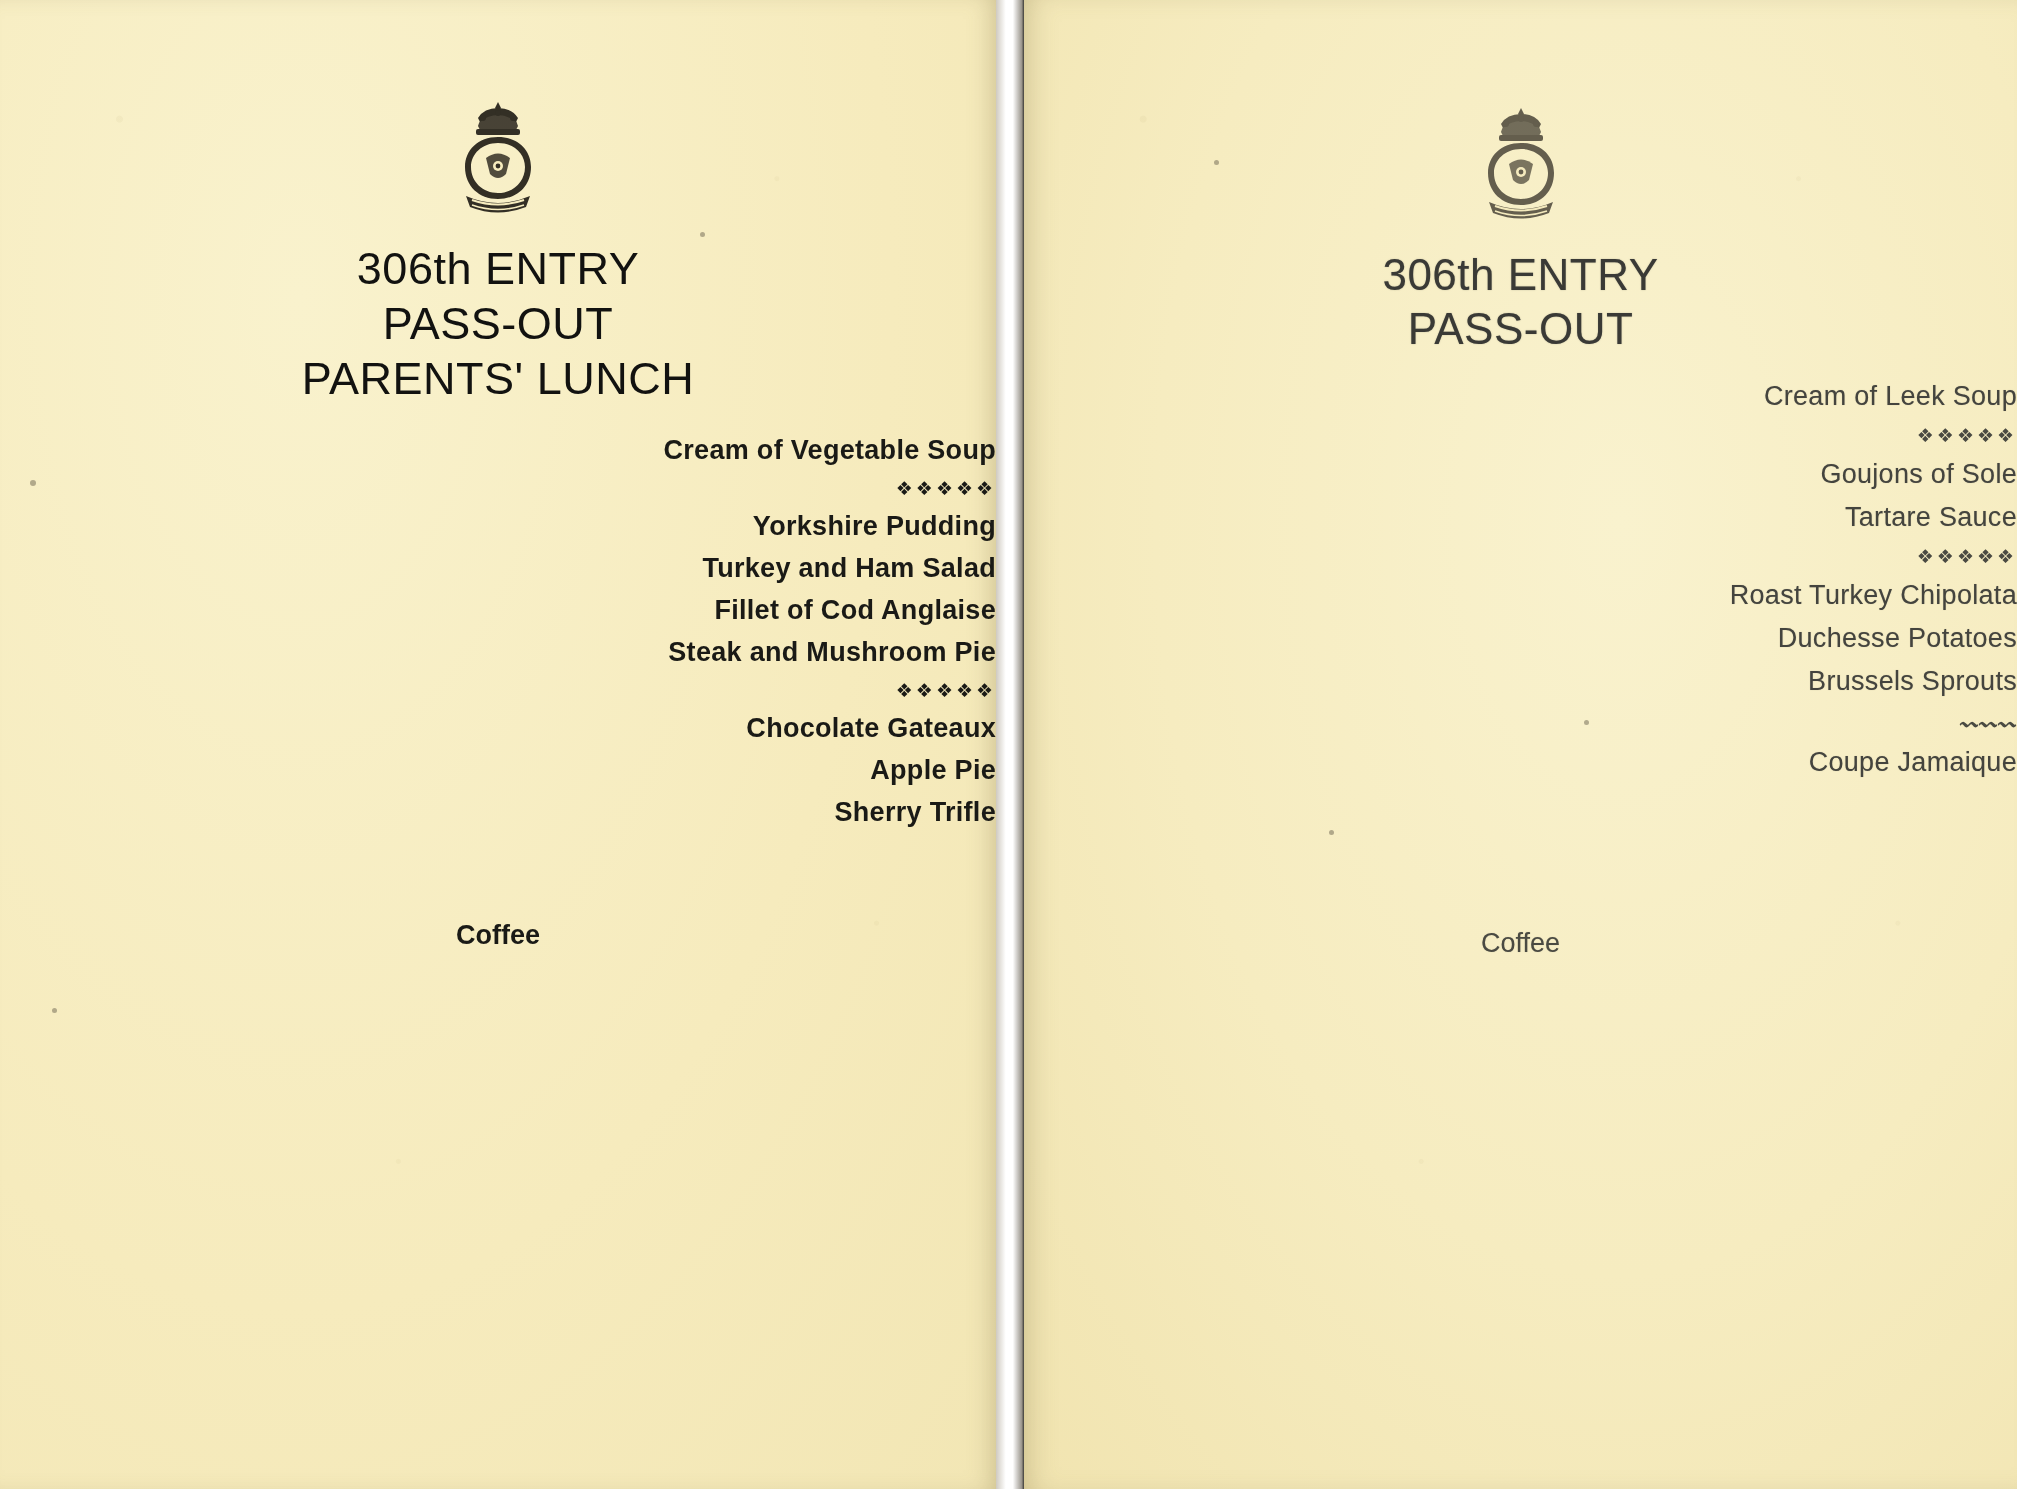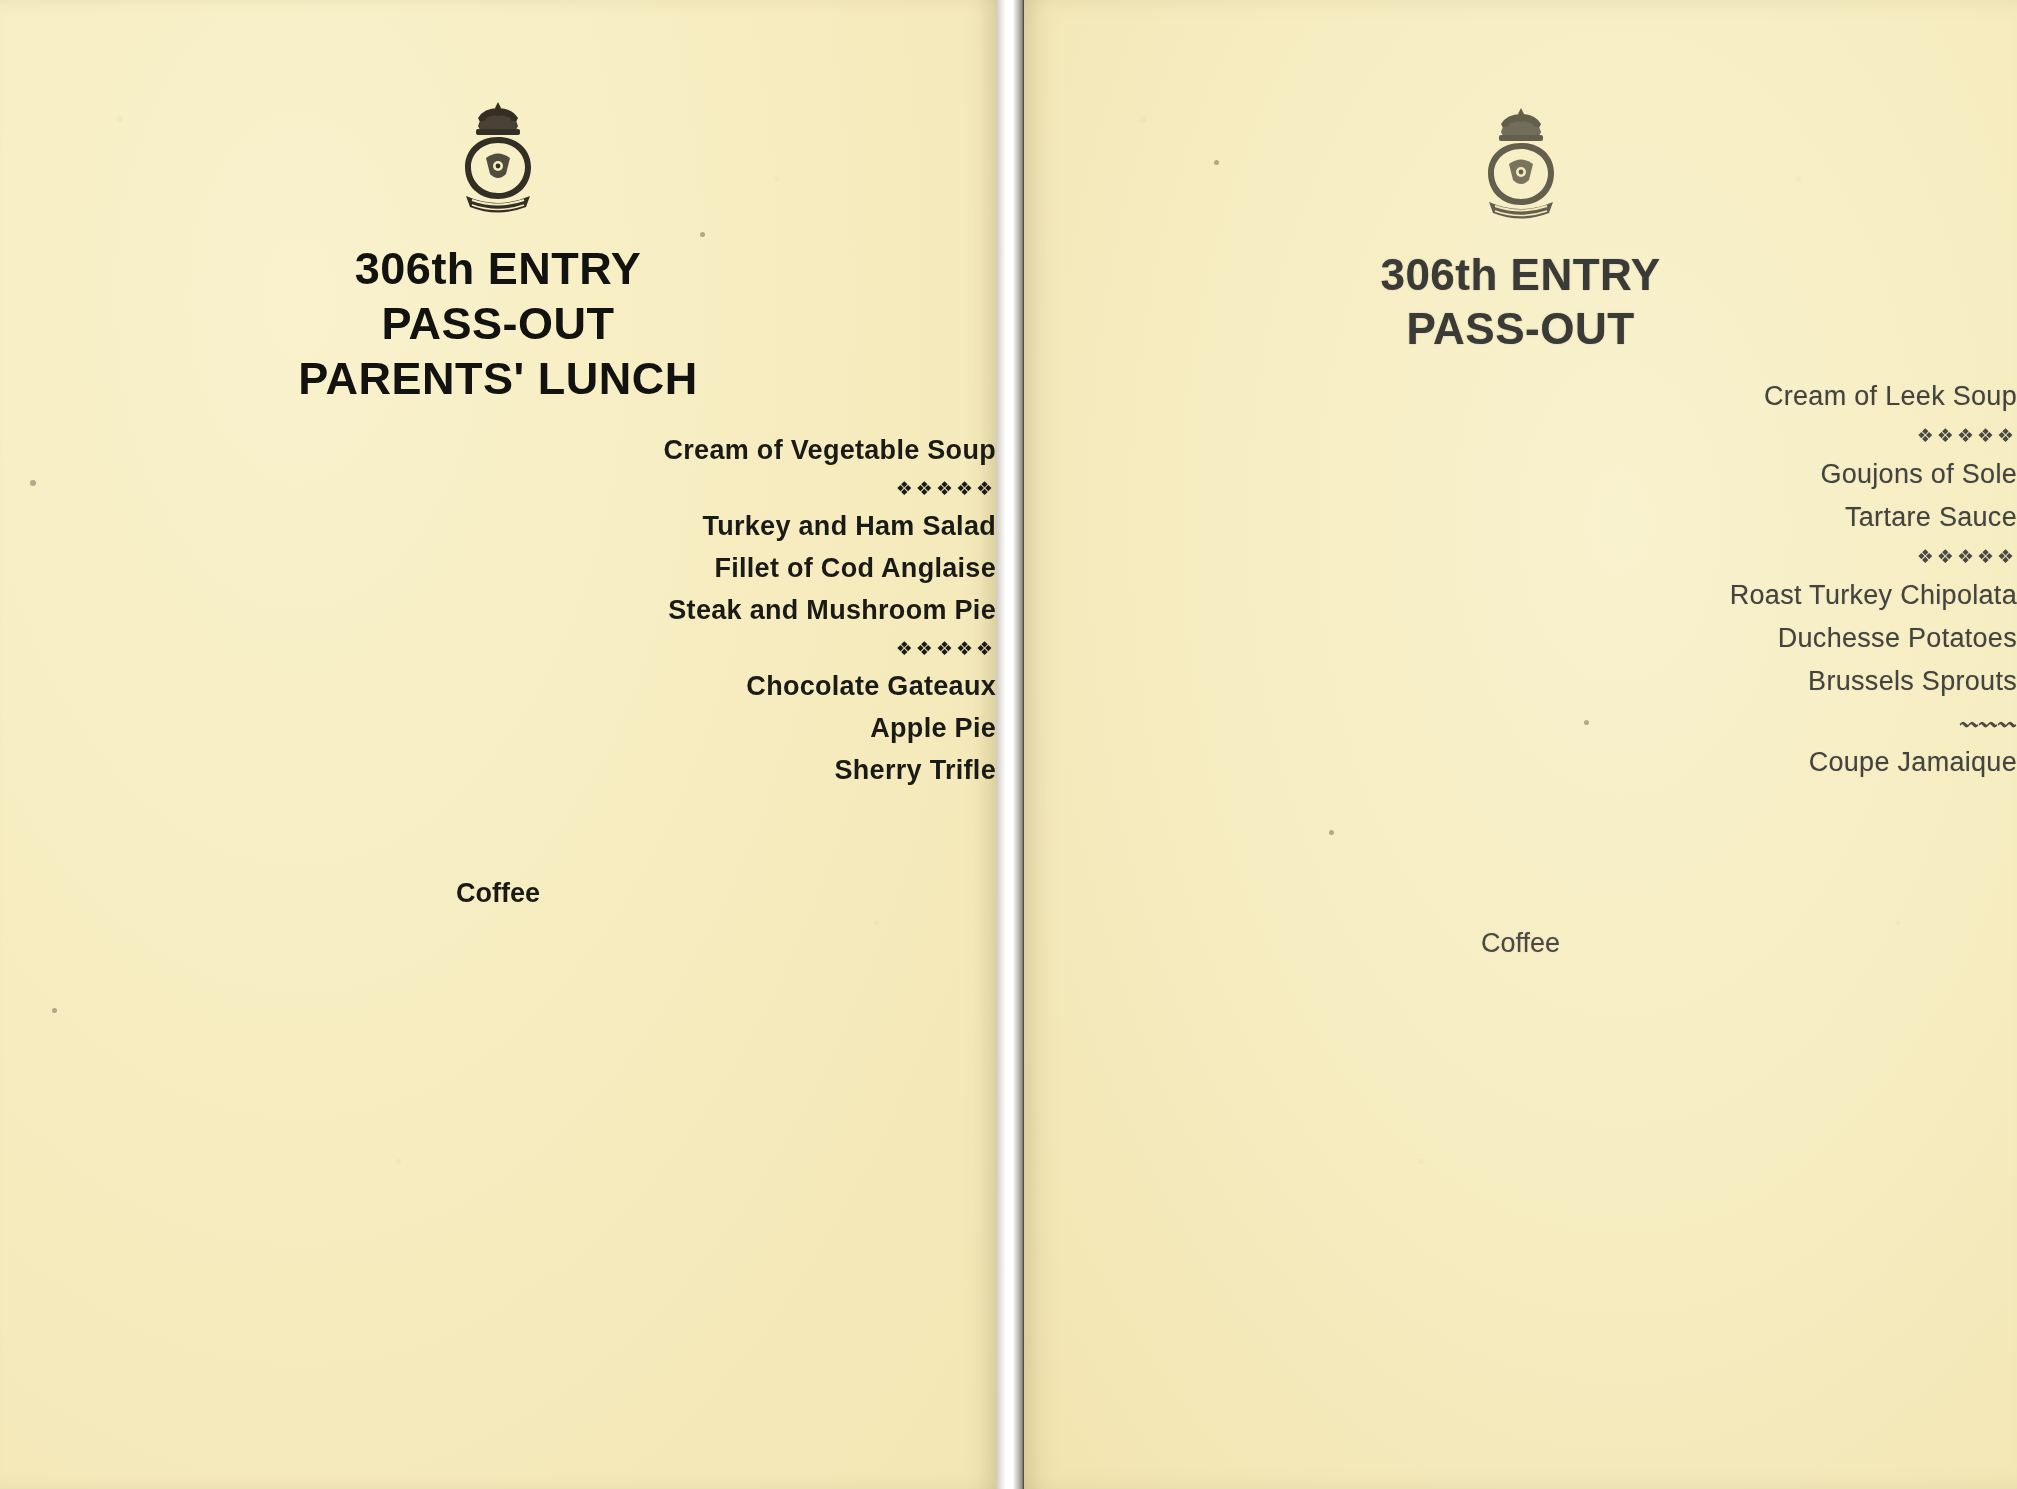--- a/index.html
+++ b/index.html
@@ -79,21 +79,21 @@
     opacity: 0.92;
   }
   .crest-right { opacity: 0.78; }
 
   
   .title-block {
     margin-top: 14px;
     line-height: 1.22;
   }
   .title-line {
-    font-weight: 700;
+    font-weight: 400;
     letter-spacing: 0.5px;
   }
   .sheet-left .title-line {
     font-size: 45px;
     color: #121210;
   }
   .sheet-right .title-line {
     font-size: 44px;
     color: #3a3a36;
     text-shadow: 0 0 1.2px rgba(80,80,70,0.5);
@@ -191,20 +191,21 @@
 
       <div class="title-block">
         <div class="title-line">306th   ENTRY</div>
         <div class="title-line">PASS-OUT</div>
         <div class="title-line">PARENTS' LUNCH</div>
       </div>
 
       <div class="menu">
         <div class="item">Cream of Vegetable Soup</div>
         <div class="sep">❖❖❖❖❖</div>
+        <div class="item">Yorkshire Pudding</div>
         <div class="item">Turkey and Ham Salad</div>
         <div class="item">Fillet of Cod Anglaise</div>
         <div class="item">Steak and Mushroom Pie</div>
         <div class="sep">❖❖❖❖❖</div>
         <div class="item">Chocolate Gateaux</div>
         <div class="item">Apple Pie</div>
         <div class="item">Sherry Trifle</div>
       </div>
 
       <div class="coffee">Coffee</div>

